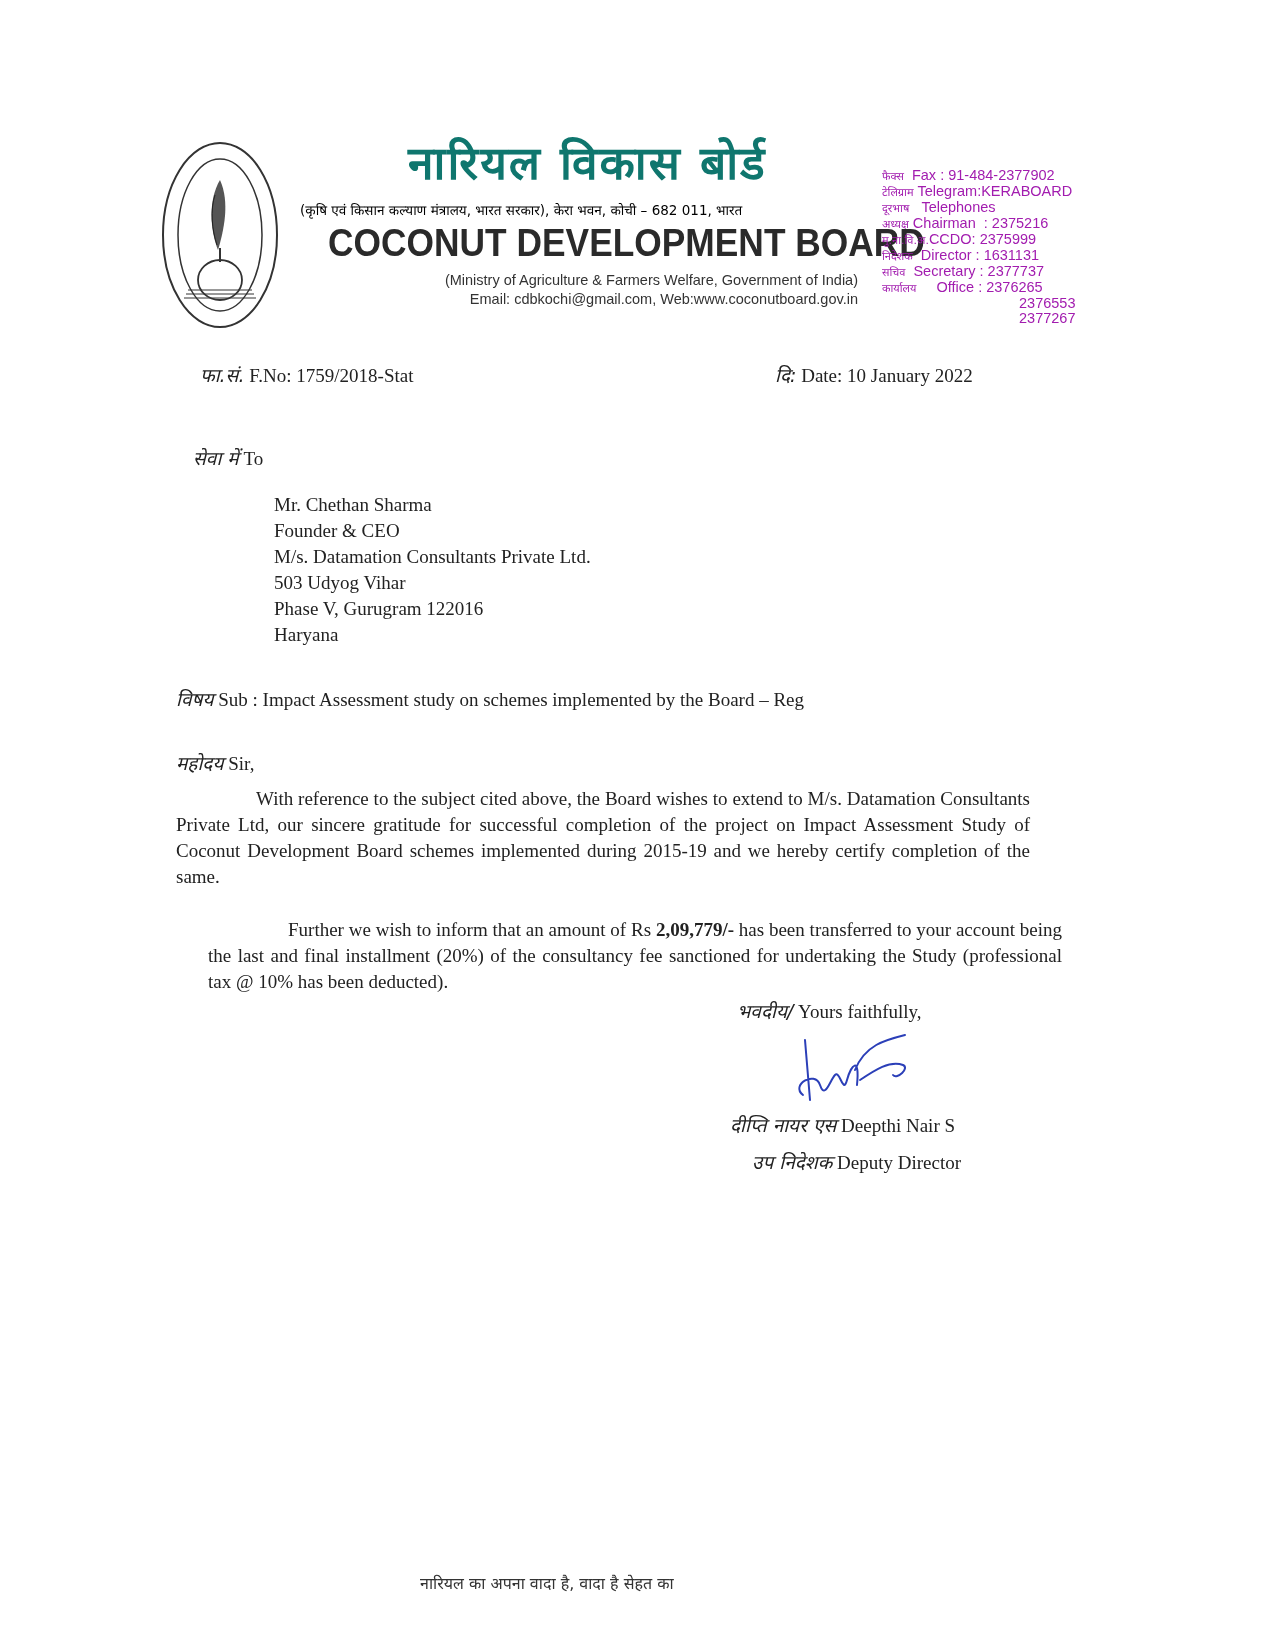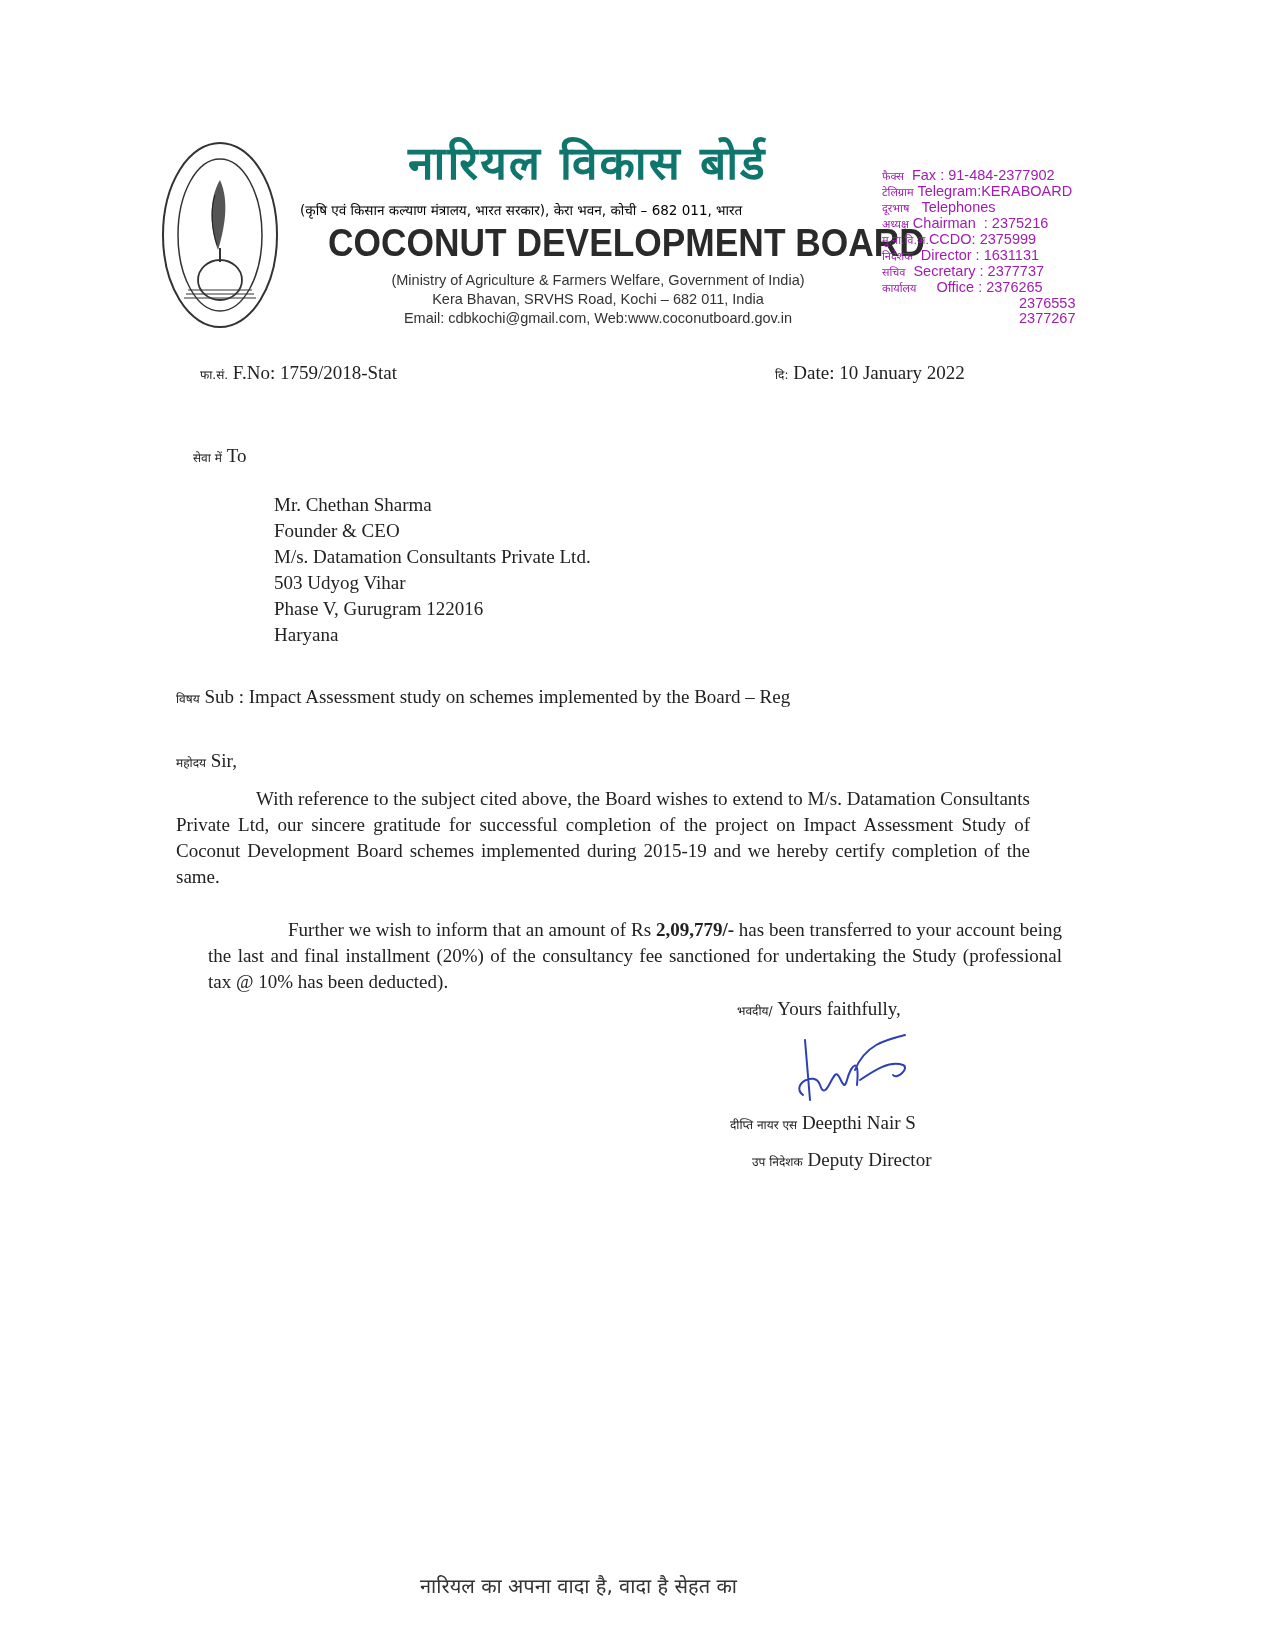--- a/index.html
+++ b/index.html
@@ -6,43 +6,43 @@
   body { width: 1275px; height: 1650px; position: relative; overflow: hidden; color: #222;
          font-family: "Liberation Serif", "DejaVu Serif", serif; }
   .abs { position: absolute; }
   
   .logo { left: 160px; top: 140px; width: 120px; height: 190px; }
   .hindi-title { left: 408px; top: 130px; font-family: "DejaVu Sans", sans-serif; font-weight: bold;
                  font-size: 46px; letter-spacing: 2px; color: #0f766e; }
   .hindi-sub { left: 300px; top: 201px; font-family: "DejaVu Sans", sans-serif; font-size: 13.5px; color: #000000; white-space: nowrap; }
   .eng-title { left: 328px; top: 222px; font-family: "Liberation Sans", sans-serif; font-weight: bold;
                font-size: 38px; color: #2a2a2a; transform: scaleX(0.93); transform-origin: left; white-space: nowrap; }
-  .eng-lines { left: 338px; top: 271px; width: 520px; text-align: center; font-family: "Liberation Sans", sans-serif;
+  .eng-lines { left: 338px; top: 271px; width: 520px; text-align: right; font-family: "Liberation Sans", sans-serif;
                font-size: 14.5px; line-height: 19px; color: #333; }
   .contacts { left: 882px; top: 168px; font-family: "Liberation Sans", sans-serif; font-size: 14.5px; line-height: 15px; color: #a21caf; }
   .contacts .row { white-space: nowrap; }
   .contacts .hi { font-family: "DejaVu Sans", sans-serif; font-size: 11px; }
   .contacts .extra { padding-left: 137px; }
   
   .ref { left: 200px; top: 362px; font-size: 19px; }
   .date { left: 775px; top: 362px; font-size: 19px; }
-  .hi-inline { font-family: "DejaVu Sans", sans-serif; font-size: 12px; }
+  .hi-inline { font-family: "DejaVu Sans", sans-serif; font-size: 19px; font-style: italic; }
   .to { left: 193px; top: 445px; font-size: 19px; }
   .addr { left: 274px; top: 492px; font-size: 19px; line-height: 26px; }
   .subject { left: 176px; top: 686px; font-size: 19px; }
   .salutation { left: 176px; top: 750px; font-size: 19px; }
   .para { left: 176px; width: 854px; font-size: 19px; line-height: 26px; text-align: justify; text-indent: 80px; }
   .p1 { top: 786px; }
   .p2 { top: 917px; margin-left: 32px; }
   .amount { font-weight: bold; }
   .closing { left: 737px; top: 998px; font-size: 19px; }
   .signature { left: 785px; top: 1025px; width: 140px; height: 100px; }
   .signer { left: 730px; top: 1112px; font-size: 19px; }
   .designation { left: 752px; top: 1149px; font-size: 19px; text-align: center; }
-  .footer { left: 420px; top: 1572px; font-family: "DejaVu Sans", sans-serif; font-size: 20px; color: #333; }
+  .footer { left: 420px; top: 1572px; font-family: "DejaVu Sans", sans-serif; font-size: 16px; color: #333; }
 </style>
 </head>
 <body>
 
 <svg class="abs logo" viewBox="0 0 120 190">
   <ellipse cx="60" cy="95" rx="57" ry="92" fill="none" stroke="#333" stroke-width="2"></ellipse>
   <ellipse cx="60" cy="95" rx="42" ry="76" fill="none" stroke="#333" stroke-width="1.5"></ellipse>
   <path d="M60 40 C48 60,50 90,58 110 C64 90,70 62,60 40 Z" fill="#555"></path>
   <path d="M55 55 C50 70,52 90,57 105" stroke="#222" stroke-width="1" fill="none"></path>
   <line x1="60" y1="108" x2="60" y2="122" stroke="#333" stroke-width="2"></line>
@@ -50,21 +50,20 @@
   <line x1="28" y1="150" x2="92" y2="150" stroke="#333" stroke-width="1"></line>
   <line x1="26" y1="154" x2="94" y2="154" stroke="#333" stroke-width="1"></line>
   <line x1="24" y1="158" x2="96" y2="158" stroke="#333" stroke-width="1"></line>
 </svg>
 
 <div class="abs hindi-title">नारियल विकास बोर्ड</div>
 <div class="abs hindi-sub">(कृषि एवं किसान कल्याण मंत्रालय, भारत सरकार), केरा भवन, कोची – 682 011, भारत</div>
 <div class="abs eng-title">COCONUT DEVELOPMENT BOARD</div>
 <div class="abs eng-lines">
   <div>(Ministry of Agriculture &amp; Farmers Welfare, Government of India)</div>
-  <div>Kera Bhavan, SRVHS Road, Kochi – 682 011, India</div>
   <div>Email: cdbkochi@gmail.com, Web:www.coconutboard.gov.in</div>
 </div>
 
 <div class="abs contacts">
   <div class="row"><span class="hi">फैक्स</span>&nbsp; <span>Fax</span> <span>: 91-484-2377902</span></div>
   <div class="row"><span class="hi">टेलिग्राम</span> <span>Telegram:</span><span>KERABOARD</span></div>
   <div class="row"><span class="hi">दूरभाष</span>&nbsp;&nbsp; <span>Telephones</span></div>
   <div class="row"><span class="hi">अध्यक्ष</span> <span>Chairman</span>&nbsp; <span>: 2375216</span></div>
   <div class="row"><span class="hi">मु.ना.वि.अ.</span><span>CCDO:</span> <span>2375999</span></div>
   <div class="row"><span class="hi">निदेशक</span>&nbsp; <span>Director</span> <span>: 1631131</span></div>

